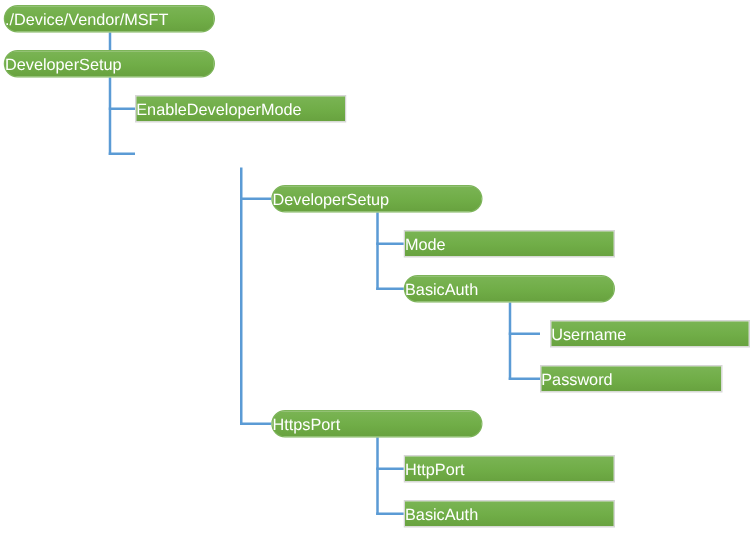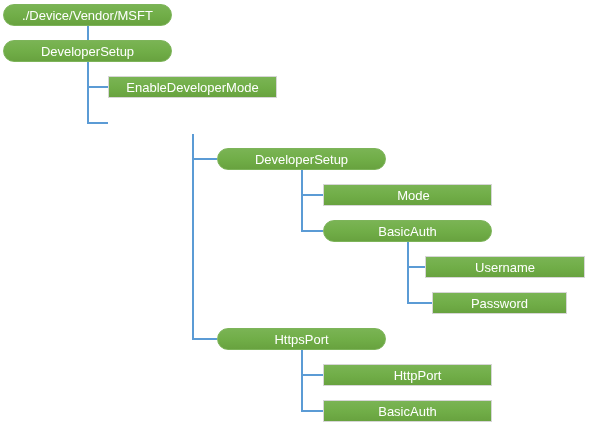--- a/index.html
+++ b/index.html
@@ -10,21 +10,20 @@
     background: var(--bg, #ffffff);
     font-family: "Liberation Sans", sans-serif;
     overflow: hidden;
   }
   .node {
     position: absolute;
     height: 22px;
     box-sizing: border-box;
     display: flex;
     align-items: center;
-    justify-content: center;
     font-size: 13px;
     color: var(--text, #ffffff);
     background: linear-gradient(180deg, #7ab454 0%, var(--green, #70AD47) 55%, #68a23f 100%);
     z-index: 2;
     white-space: nowrap;
   }
   .node.rounded {
     border-radius: 11px;
     border: 1px solid #7db45a;
   }
@@ -46,36 +45,36 @@
     </div>
     <div class="node rounded" style="left: 3px; top: 40px; width: 169px;">
       <span>DeveloperSetup</span>
     </div>
     <div class="node rect" style="left: 108px; top: 76px; width: 169px;">
       <span>EnableDeveloperMode</span>
     </div>
     <div class="node rounded" style="left: 217px; top: 148px; width: 169px;">
       <span>DeveloperSetup</span>
     </div>
-    <div class="node rect" style="left: 323px; top: 184px; width: 169px; padding-left: 12px;">
+    <div class="node rect" style="left: 323px; top: 184px; width: 169px;">
       <span>Mode</span>
     </div>
     <div class="node rounded" style="left: 323px; top: 220px; width: 169px;">
       <span>BasicAuth</span>
     </div>
-    <div class="node rect" style="left: 425px; top: 256px; width: 160px;">
+    <div class="node rect" style="left: 440px; top: 256px; width: 160px;">
       <span>Username</span>
     </div>
-    <div class="node rect" style="left: 432px; top: 292px; width: 135px;">
+    <div class="node rect" style="left: 432px; top: 292px; width: 146px;">
       <span>Password</span>
     </div>
     <div class="node rounded" style="left: 217px; top: 328px; width: 169px;">
       <span>HttpsPort</span>
     </div>
-    <div class="node rect" style="left: 323px; top: 364px; width: 169px; padding-left: 20px;">
+    <div class="node rect" style="left: 323px; top: 364px; width: 169px;">
       <span>HttpPort</span>
     </div>
     <div class="node rect" style="left: 323px; top: 400px; width: 169px;">
       <span>BasicAuth</span>
     </div>
     <div class="connector" style="left: 86.5px; top: 26px; width: 2px; height: 14px;"></div>
     <div class="connector" style="left: 86.5px; top: 62px; width: 2px; height: 62px;"></div>
     <div class="connector" style="left: 86.5px; top: 86px; width: 21.5px; height: 2px;"></div>
     <div class="connector" style="left: 86.5px; top: 122px; width: 21.5px; height: 2px;"></div>
     <div class="connector" style="left: 191.5px; top: 134px; width: 2px; height: 206px;"></div>

